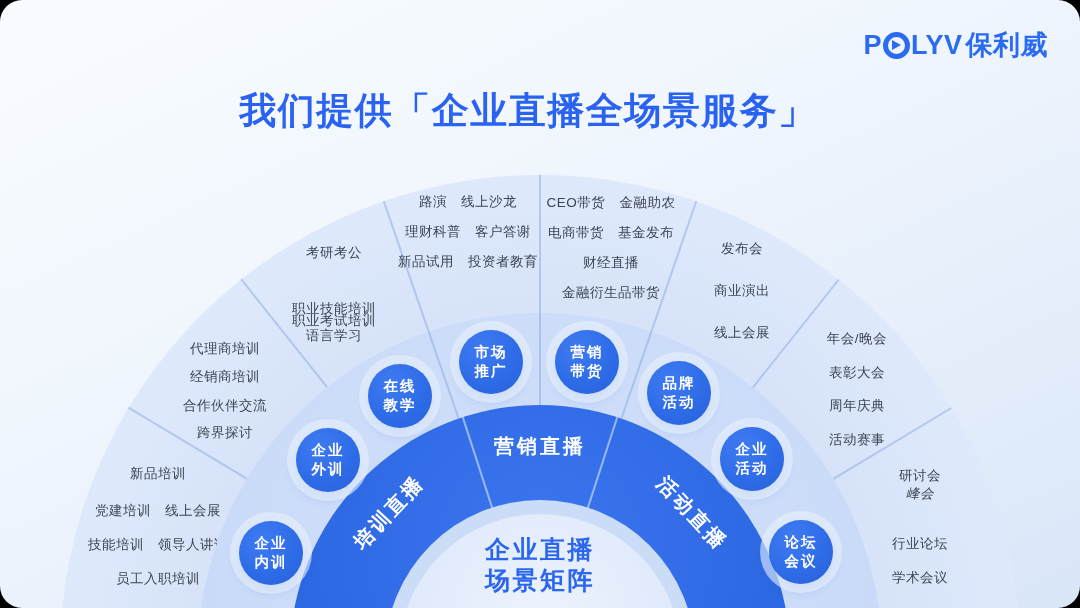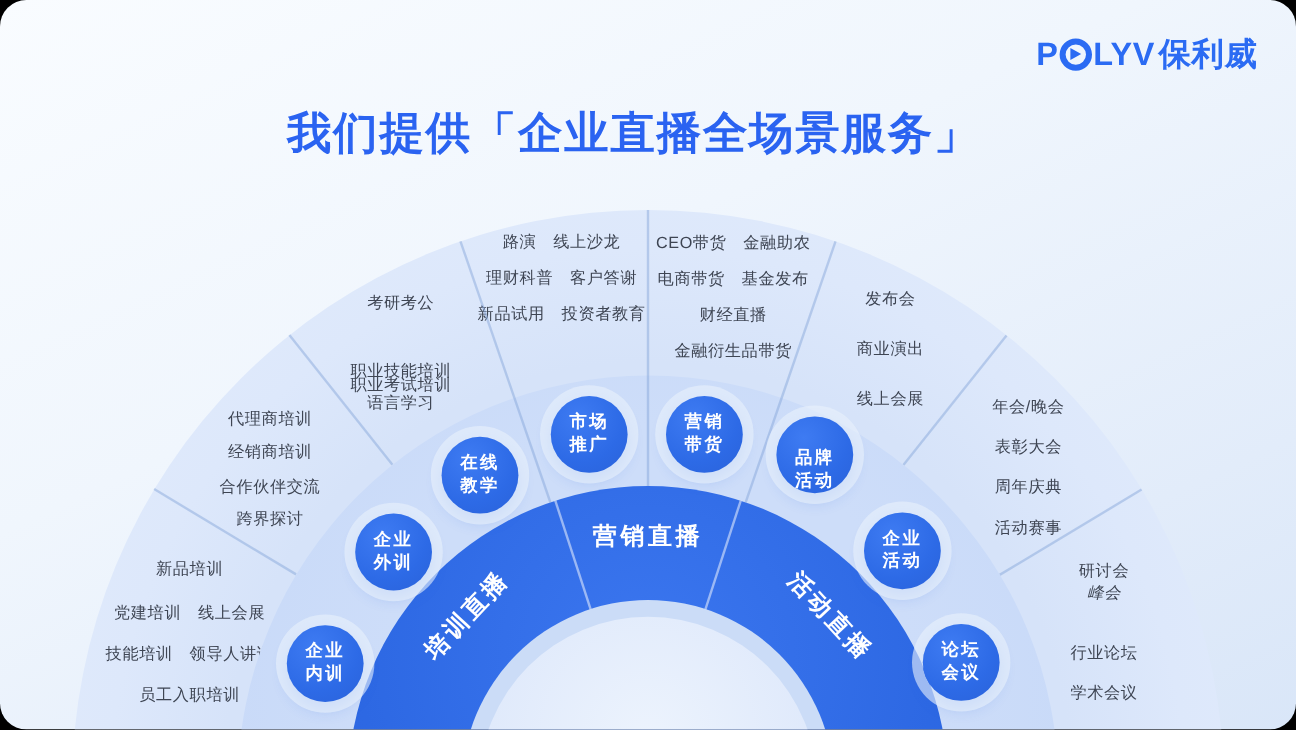--- a/index.html
+++ b/index.html
@@ -41,21 +41,21 @@
   
   .center-text{position:absolute;left:420px;top:534px;width:240px;z-index:10;text-align:center;
       color:#2b66ee;font-size:25px;font-weight:800;line-height:31px;letter-spacing:2.5px;}
   
   .badge{position:absolute;width:64px;height:64px;border-radius:50%;z-index:9;
       background:radial-gradient(circle at 36% 28%,#3e7bf2 0%,#2d6ae6 60%,#2a62da 100%);
       box-shadow:0 0 0 9px rgba(233,241,252,.6),0 6px 12px rgba(45,104,227,.25);
       display:flex;flex-direction:column;align-items:center;justify-content:center;
       color:#fff;font-size:14.5px;font-weight:700;line-height:19px;letter-spacing:2px;}
   .b-int{left:239px;top:521px;} .b-ext{left:296px;top:428px;} .b-onl{left:368px;top:364px;}
-  .b-mkt{left:459px;top:330px;} .b-sell{left:555px;top:330px;} .b-brd{left:647px;top:347px;justify-content:flex-end;}
+  .b-mkt{left:459px;top:330px;} .b-sell{left:555px;top:330px;} .b-brd{left:647px;top:361px;}
   .b-corp{left:720px;top:427px;} .b-frm{left:769px;top:520px;}
   
   .lrow{position:absolute;width:260px;z-index:2;text-align:center;font-size:13.5px;
       color:#3e4553;letter-spacing:.5px;white-space:nowrap;}
   .lrow span{margin:0 7px;}
   .mkt1{left:338px;top:193px;} .mkt2{left:338px;top:223px;} .mkt3{left:338px;top:253px;} .mkt4{left:338px;top:283px;}
   .sell1{left:481px;top:194px;} .sell2{left:481px;top:224px;} .sell3{left:481px;top:254px;} .sell4{left:481px;top:284px;}
   .onl1{left:204px;top:244px;} .onl2{left:204px;top:273px;margin-top:39px;} .onl3{left:204px;top:300px;} .onl4{left:204px;top:327px;}
   .ext1{left:95px;top:340px;} .ext2{left:95px;top:368px;} .ext3{left:95px;top:397px;} .ext4{left:95px;top:424px;}
   .int1{left:28px;top:465px;} .int2{left:28px;top:502px;} .int3{left:28px;top:536px;} .int4{left:28px;top:570px;}
@@ -91,20 +91,24 @@
   <div class="divider div-long" style="transform:rotate(19deg);"></div>
   <div class="divider div-short" style="transform:rotate(38.5deg);"></div>
   <div class="divider div-short" style="transform:rotate(59deg);"></div>
   <div class="divider div-dark" style="transform:rotate(-18deg);"></div>
   <div class="divider div-dark" style="transform:rotate(18deg);"></div>
 
   <div class="ring-label rl-train">培训直播</div>
   <div class="ring-label rl-market">营销直播</div>
   <div class="ring-label rl-event">活动直播</div>
 
+  <div class="center-text">
+    <div>企业直播</div>
+    <div>场景矩阵</div>
+  </div>
 
   <div class="badge b-int">
     <span>企业</span>
     <span>内训</span>
   </div>
   <div class="badge b-ext">
     <span>企业</span>
     <span>外训</span>
   </div>
   <div class="badge b-onl">

